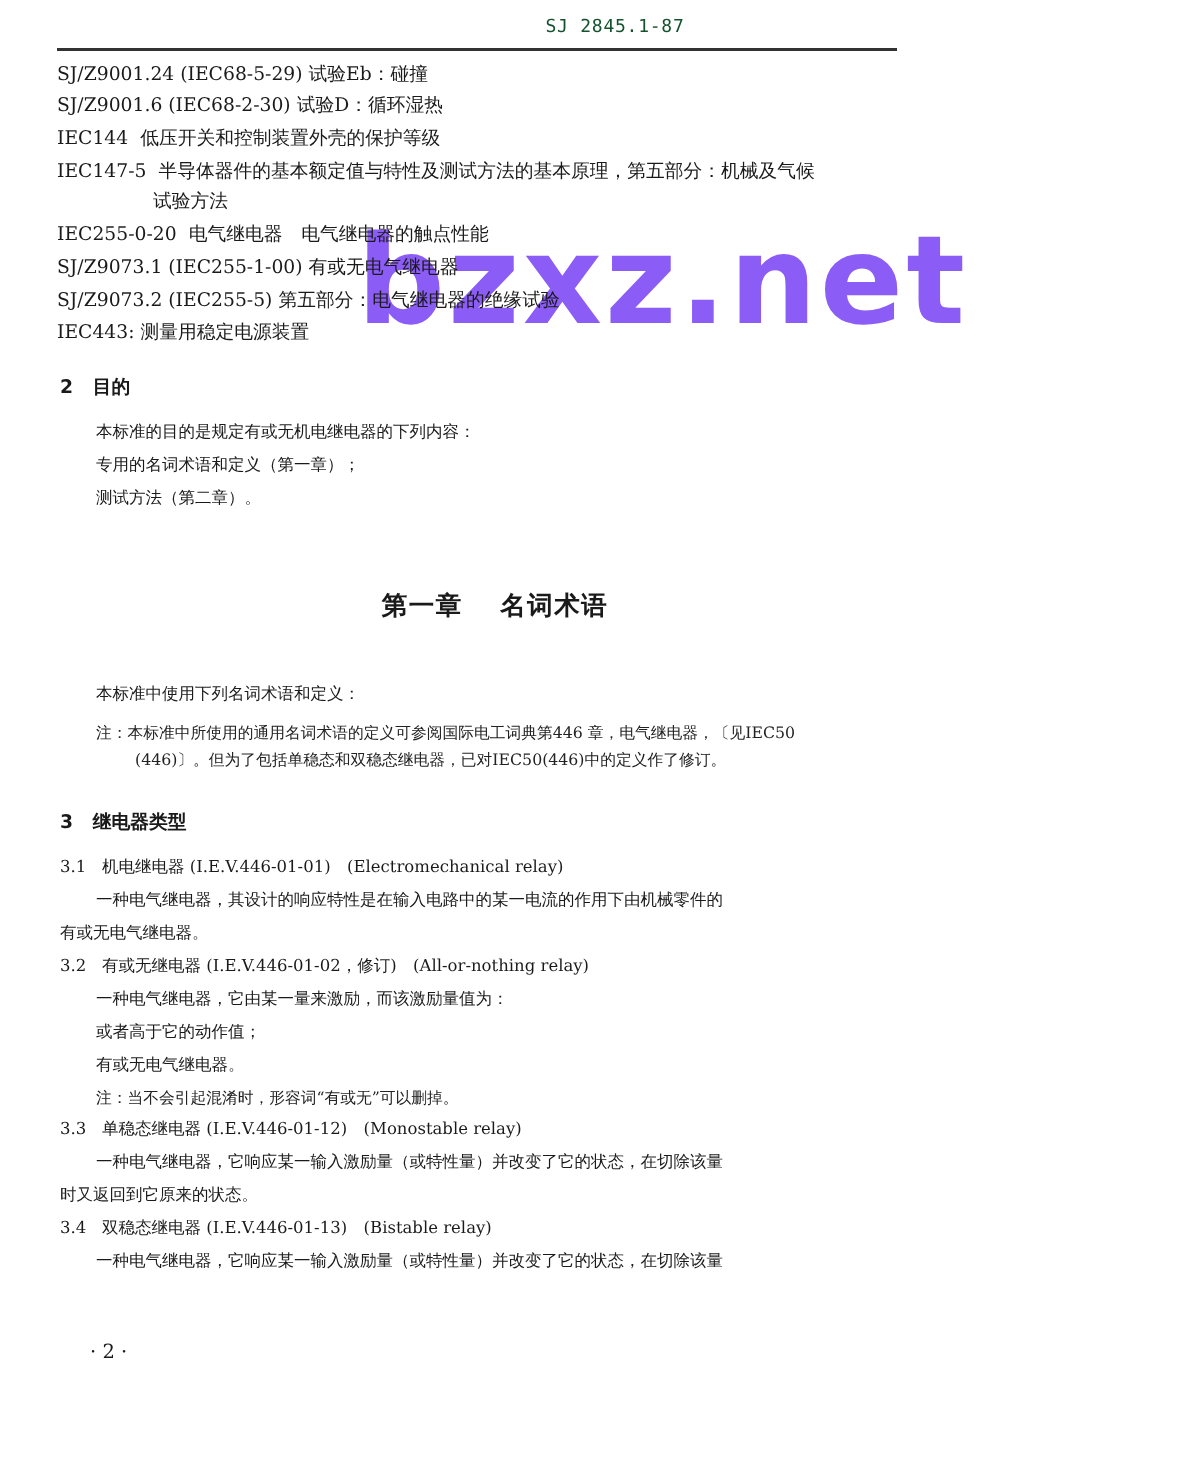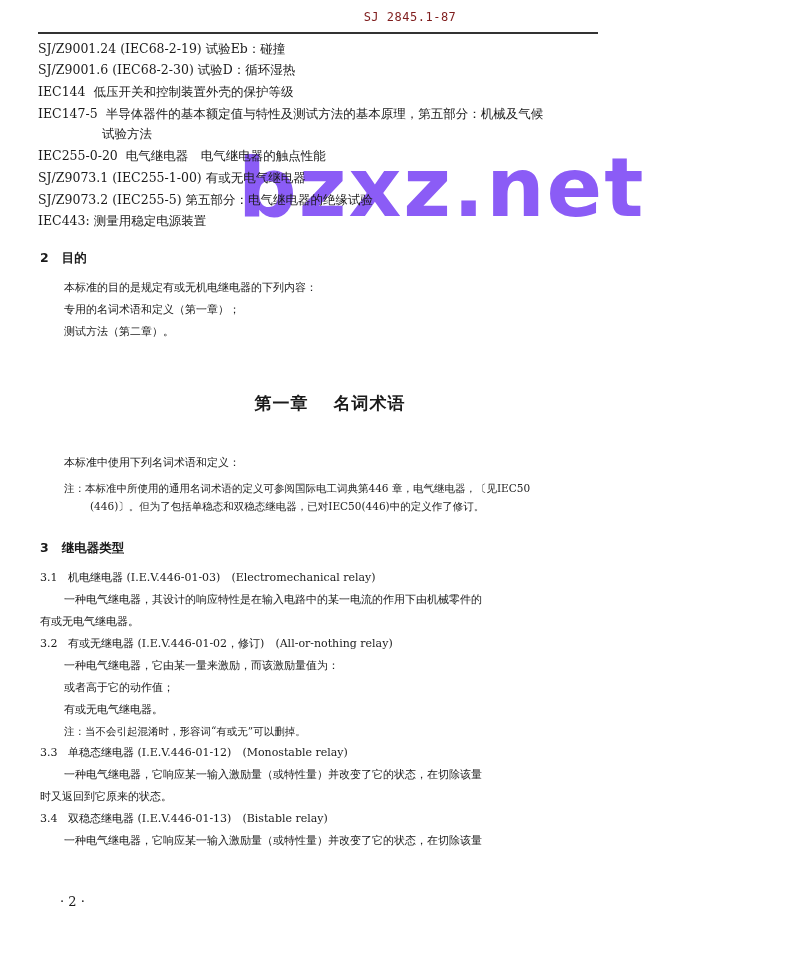--- a/index.html
+++ b/index.html
@@ -1,20 +1,20 @@
 <!DOCTYPE html>
 <html><head>
 <meta charset="utf-8">
 <style>
   html, body { margin: 0; padding: 0; background: #ffffff; }
   body { width: 800px; height: 971px; position: relative; overflow: hidden;
          font-family: "DejaVu Serif", "Liberation Serif", serif; color: #1a1a1a; }
   .abs { position: absolute; white-space: nowrap; }
   .hdr { left: 0; width: 800px; text-align: center; top: 10px; font-family: "DejaVu Sans Mono", monospace;
-         font-size: 12px; letter-spacing: 0.5px; color: #7f1d1d; padding-left: 20px; box-sizing: border-box; }
+         font-size: 12px; letter-spacing: 0.5px; color: #14532d; padding-left: 20px; box-sizing: border-box; }
   .rule { left: 38px; width: 560px; top: 32px; height: 2px; background: #333; }
   .ref { left: 38px; font-size: 12.5px; line-height: 16px; }
   .sec { font-family: "DejaVu Sans", sans-serif; font-weight: bold; font-size: 12.5px; }
   .para { font-size: 11px; }
   .small { font-size: 10.5px; color: #222; }
   .chapter { left: 0; width: 660px; text-align: center; font-family: "DejaVu Sans", sans-serif;
              font-weight: bold; font-size: 17px; letter-spacing: 1px; }
   .chapter span + span { margin-left: 25px; }
   .watermark { left: 238px; top: 140px; font-family: "DejaVu Sans", sans-serif; font-weight: bold;
                font-size: 82px; color: #8b5cf6; letter-spacing: 2px; z-index: 0; }
@@ -24,21 +24,21 @@
 </head>
 <body>
 
 <div class="abs watermark">bzxz.net</div>
 
 <div class="content">
   <div class="abs hdr">SJ 2845.1-87</div>
   <div class="abs rule"></div>
 
   <div class="abs ref" style="top:41px">
-    <span>SJ/Z9001.24 (IEC68-2-19)</span>
+    <span>SJ/Z9001.24 (IEC68-5-29)</span>
     <span>试验Eb：碰撞</span>
   </div>
   <div class="abs ref" style="top:62px">
     <span>SJ/Z9001.6 (IEC68-2-30)</span>
     <span>试验D：循环湿热</span>
   </div>
   <div class="abs ref" style="top:84px">
     <span>IEC144</span>&nbsp;
     <span>低压开关和控制装置外壳的保护等级</span>
   </div>
@@ -79,21 +79,21 @@
   <div class="abs small" style="top:482px; left:64px">注：本标准中所使用的通用名词术语的定义可参阅国际电工词典第446 章，电气继电器，〔见IEC50</div>
   <div class="abs small" style="top:500px; left:90px">(446)〕。但为了包括单稳态和双稳态继电器，已对IEC50(446)中的定义作了修订。</div>
 
   <div class="abs sec" style="top:540px; left:40px">
     <span>3</span>&nbsp;&nbsp;
     <span>继电器类型</span>
   </div>
 
   <div class="abs para" style="top:570px; left:40px">
     <span>3.1</span>&nbsp;&nbsp;
-    <span>机电继电器 (I.E.V.446-01-03)　(Electromechanical relay)</span>
+    <span>机电继电器 (I.E.V.446-01-01)　(Electromechanical relay)</span>
   </div>
   <div class="abs para" style="top:592px; left:64px">一种电气继电器，其设计的响应特性是在输入电路中的某一电流的作用下由机械零件的</div>
   <div class="abs para" style="top:614px; left:40px">有或无电气继电器。</div>
 
   <div class="abs para" style="top:636px; left:40px">
     <span>3.2</span>&nbsp;&nbsp;
     <span>有或无继电器 (I.E.V.446-01-02，修订)　(All-or-nothing relay)</span>
   </div>
   <div class="abs para" style="top:658px; left:64px">一种电气继电器，它由某一量来激励，而该激励量值为：</div>
   <div class="abs para" style="top:680px; left:64px">或者高于它的动作值；</div>

